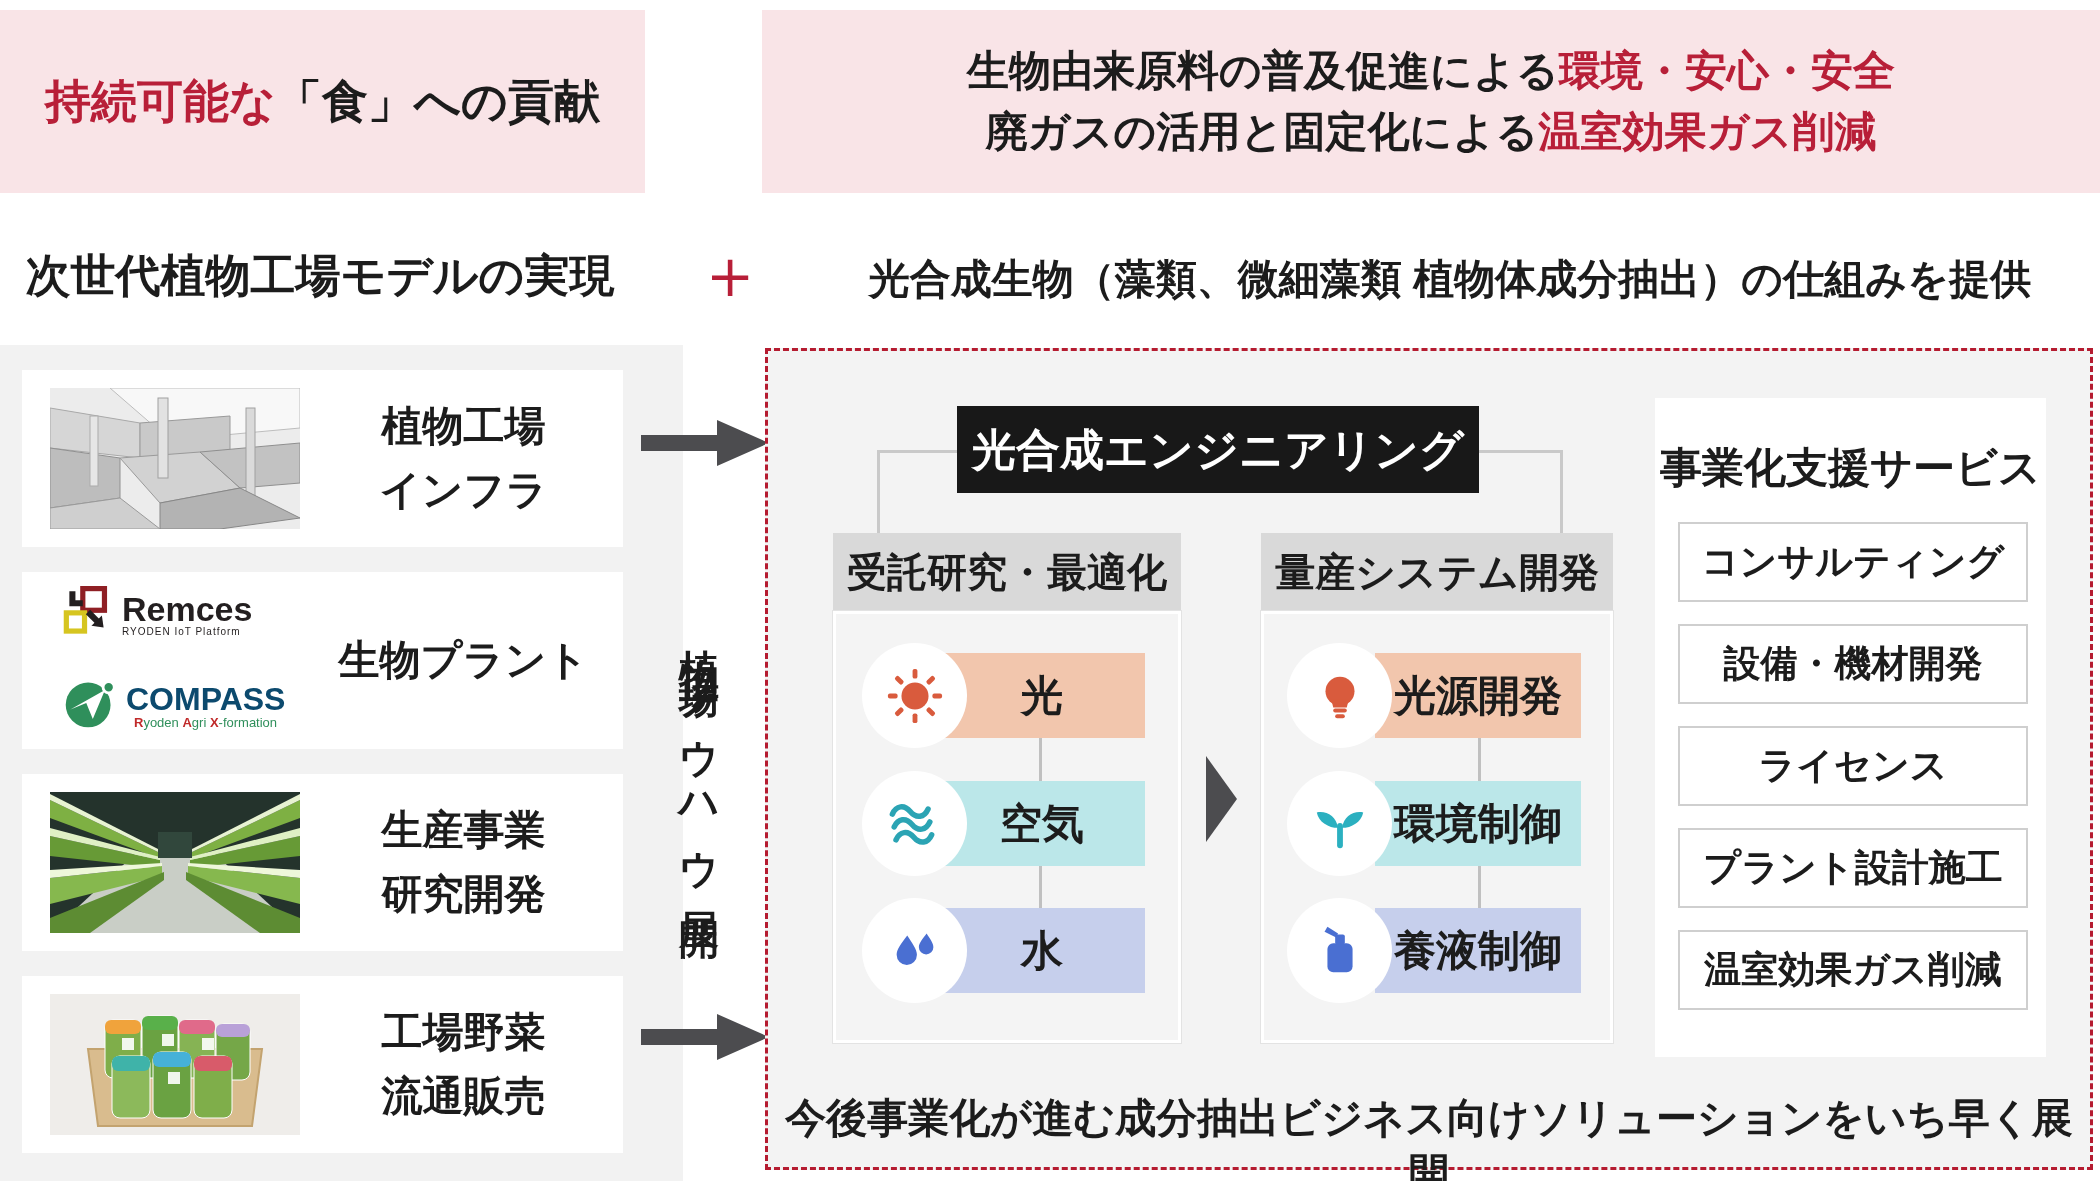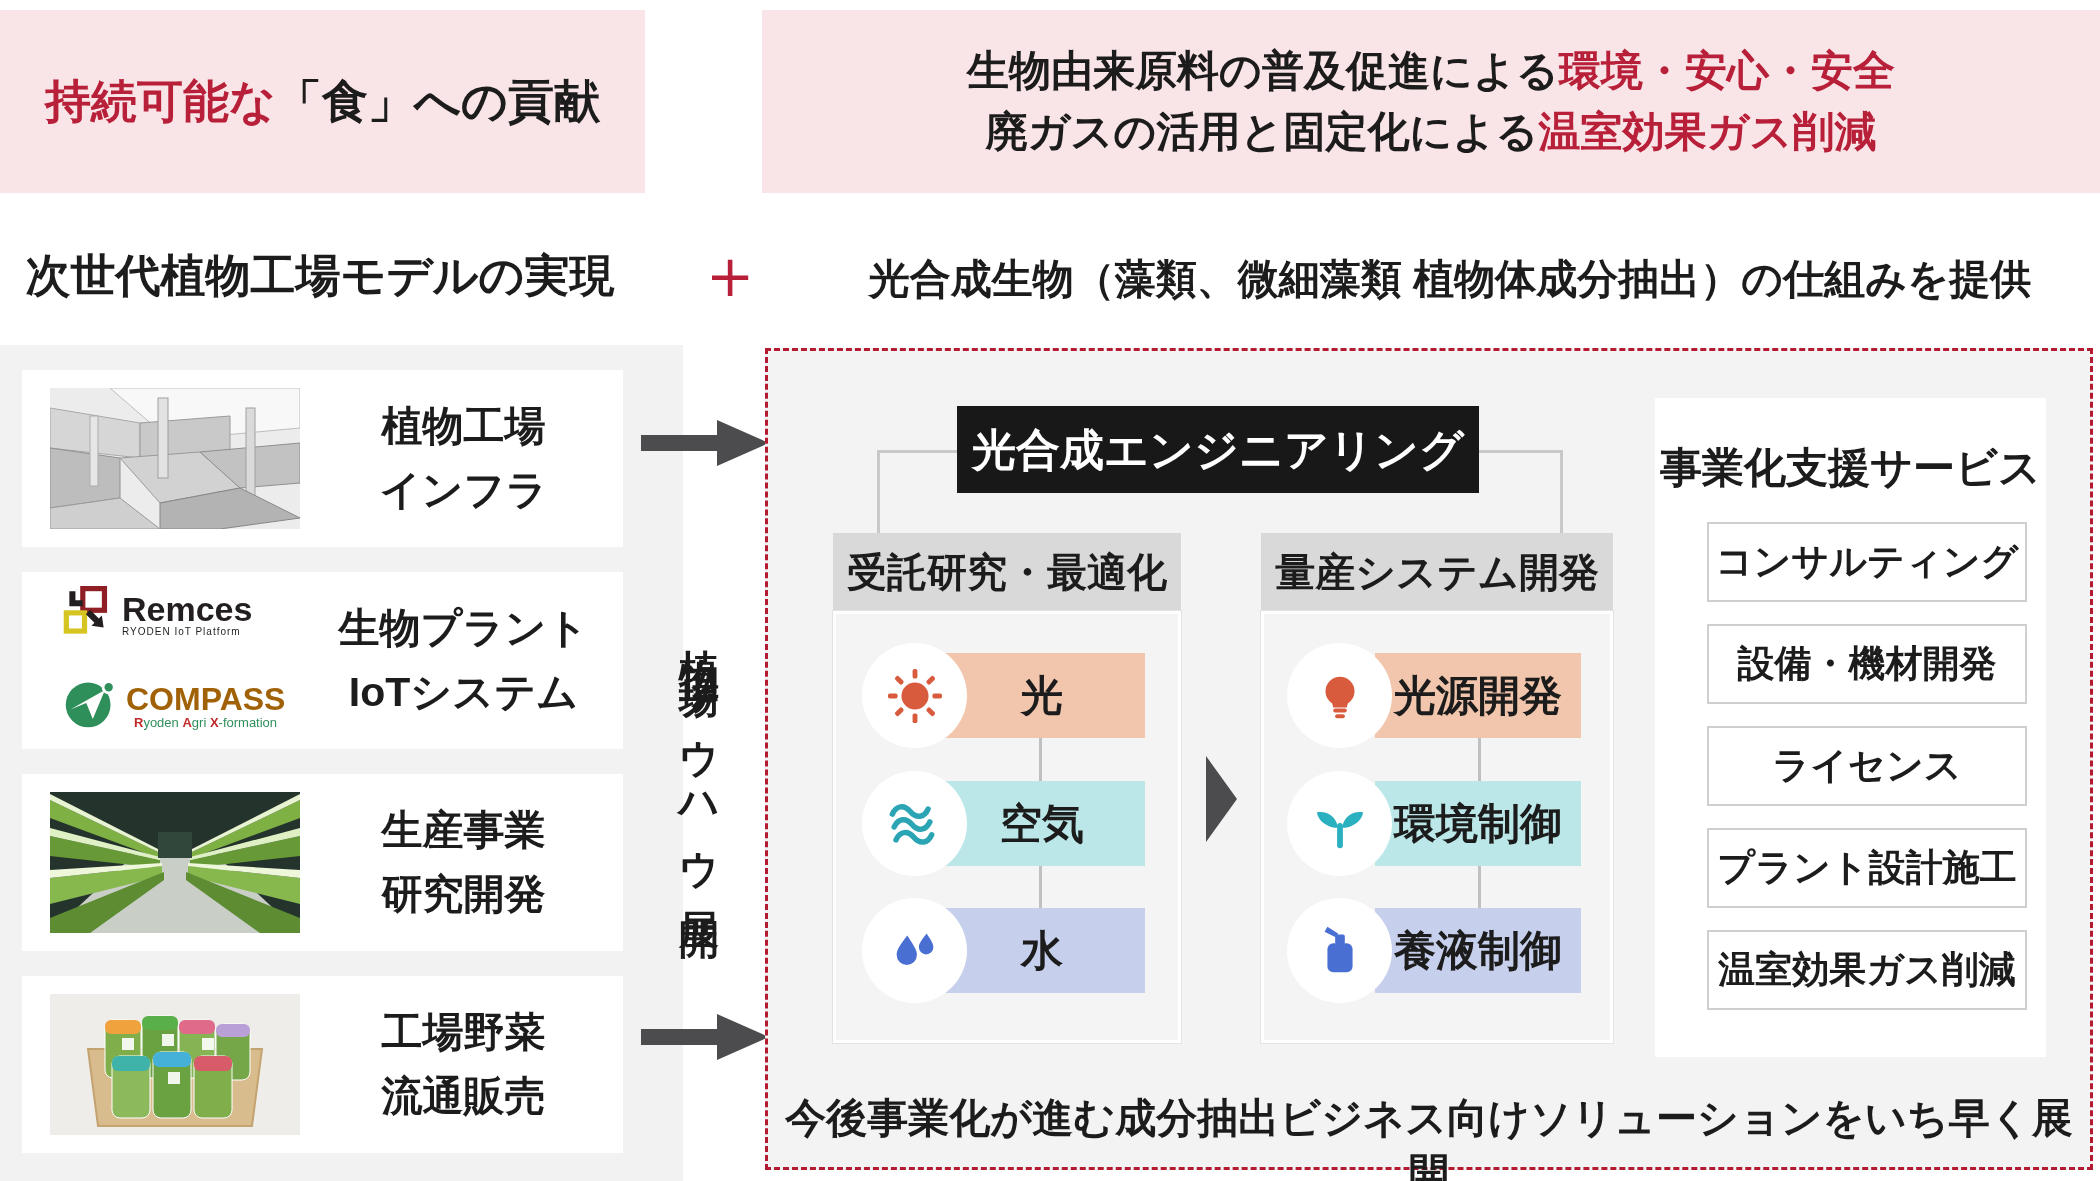--- a/index.html
+++ b/index.html
@@ -25,21 +25,21 @@
   .left-panel{left:0;top:345px;width:645px;height:836px;background:#f2f2f2;padding-left:38px;}
   .card{position:absolute;left:22px;width:601px;height:177px;background:#ffffff;display:flex;align-items:center;}
   .card-img{position:absolute;left:28px;top:18px;width:250px;height:141px;overflow:hidden;}
   .card-label{position:absolute;left:290px;right:8px;top:0;height:100%;
               display:flex;flex-direction:column;align-items:center;justify-content:center;
               font-size:41px;font-weight:bold;line-height:1.55;text-align:center;}
   .logo-stack{position:absolute;left:40px;top:14px;width:250px;height:150px;display:flex;flex-direction:column;justify-content:space-between;}
   .logo-row{display:flex;align-items:center;gap:8px;}
   .logo-text-main{font-size:34px;font-weight:bold;color:#231f20;line-height:1;}
   .logo-text-sub{font-size:10px;color:#231f20;letter-spacing:1px;}
-  .compass-main{font-size:32px;font-weight:bold;color:#a16207;line-height:1;}
+  .compass-main{font-size:32px;font-weight:bold;color:#0c4a6e;line-height:1;}
   .compass-sub{font-size:13px;color:#2f8f5b;margin-left:8px;}
   .compass-sub .rd{color:#c02a2a;font-weight:bold;}
 
   
   .knowhow-text{left:668px;top:478px;width:64px;height:560px;
       writing-mode:vertical-rl;text-orientation:upright;letter-spacing:10px;
       font-size:40px;font-weight:bold;display:flex;align-items:center;justify-content:center;}
   .h-arrow{width:128px;height:46px;}
 
   
@@ -63,21 +63,21 @@
   .bar-blue{background:#c6cfec;}
   .item-circle{position:absolute;left:0;top:0;width:105px;height:105px;border-radius:50%;background:#ffffff;
                display:flex;align-items:center;justify-content:center;}
   .vconn{position:absolute;width:3px;background:#c0c0c0;}
 
   .flow-triangle{width:0;height:0;border-top:43px solid transparent;border-bottom:43px solid transparent;
                  border-left:31px solid #4c4c4f;}
 
   .services{left:887px;top:47px;width:391px;height:659px;background:#ffffff;}
   .services-title{margin-top:42px;text-align:center;font-size:42px;font-weight:bold;}
-  .service-box{position:absolute;left:52px;width:320px;height:80px;border:2px solid #cfcfcf;box-sizing:border-box;
+  .service-box{position:absolute;left:23px;width:350px;height:80px;border:2px solid #cfcfcf;box-sizing:border-box;
                background:#ffffff;font-size:37px;font-weight:bold;display:flex;align-items:center;justify-content:center;}
   .footnote{left:0;top:740px;width:100%;text-align:center;font-size:41px;font-weight:bold;}
 </style>
 </head>
 <body>
 
 <div class="page">
 
   <div class="abs banner banner-left">
     <span class="red">持続可能な</span>
@@ -148,21 +148,20 @@
             </svg>
           </span>
           <span>
             <div class="compass-main">COMPASS</div>
             <div class="compass-sub"><span class="rd">R</span><span>yoden </span><span class="rd">A</span><span>gri </span><span class="rd">X</span><span>-formation</span></div>
           </span>
         </div>
       </div>
       <div class="card-label">
         <span>生物プラント</span>
-        <span>IoTシステム</span>
       </div>
     </div>
 
     <div class="card" style="top:429px;">
       <div class="card-img">
         <svg width="250" height="141" viewBox="0 0 250 141">
           <rect width="250" height="141" fill="#24332c"></rect>
           <polygon points="85,62 165,62 250,141 0,141" fill="#c9cec6"></polygon>
           <polygon points="0,8 0,26 108,66 108,60" fill="#7eb043"></polygon>
           <polygon points="0,2 0,8 108,60 108,57" fill="#e8f3d2"></polygon>

